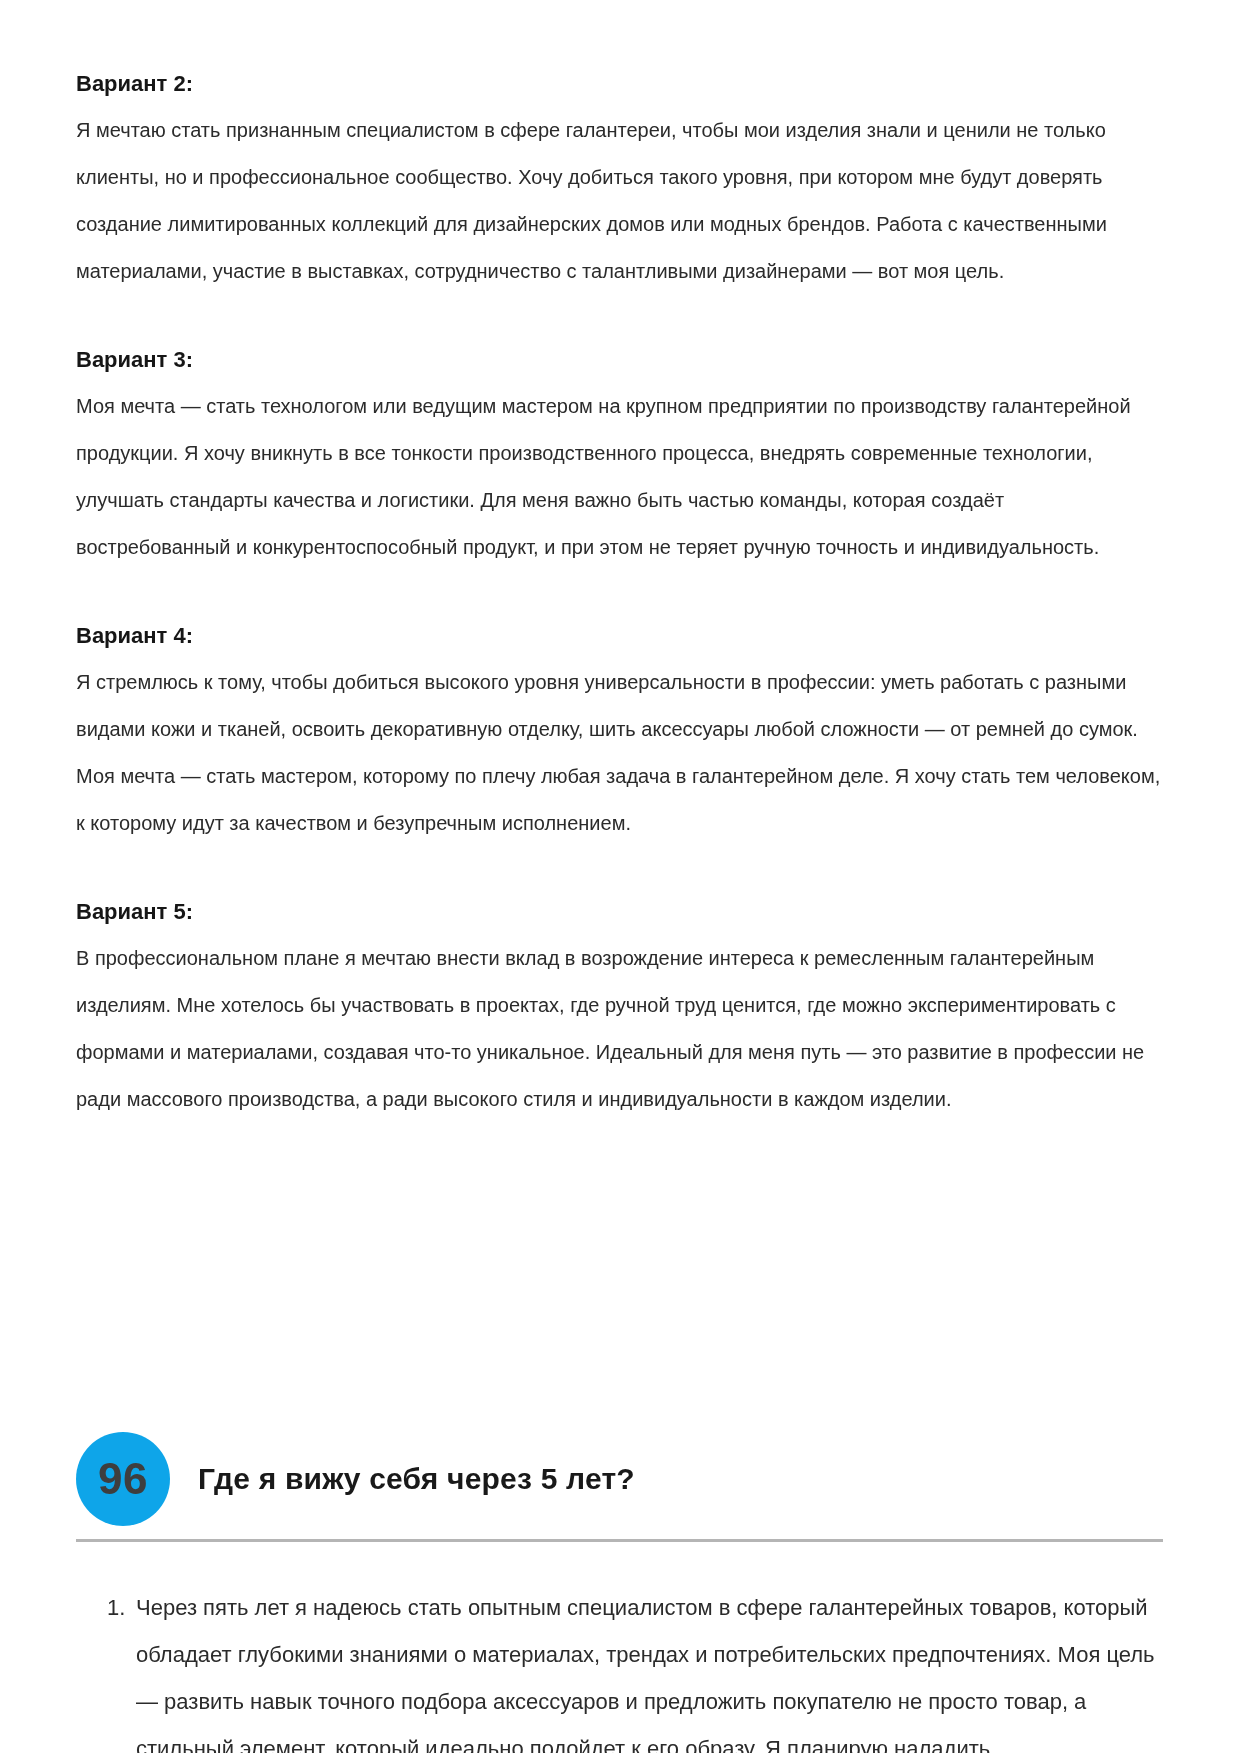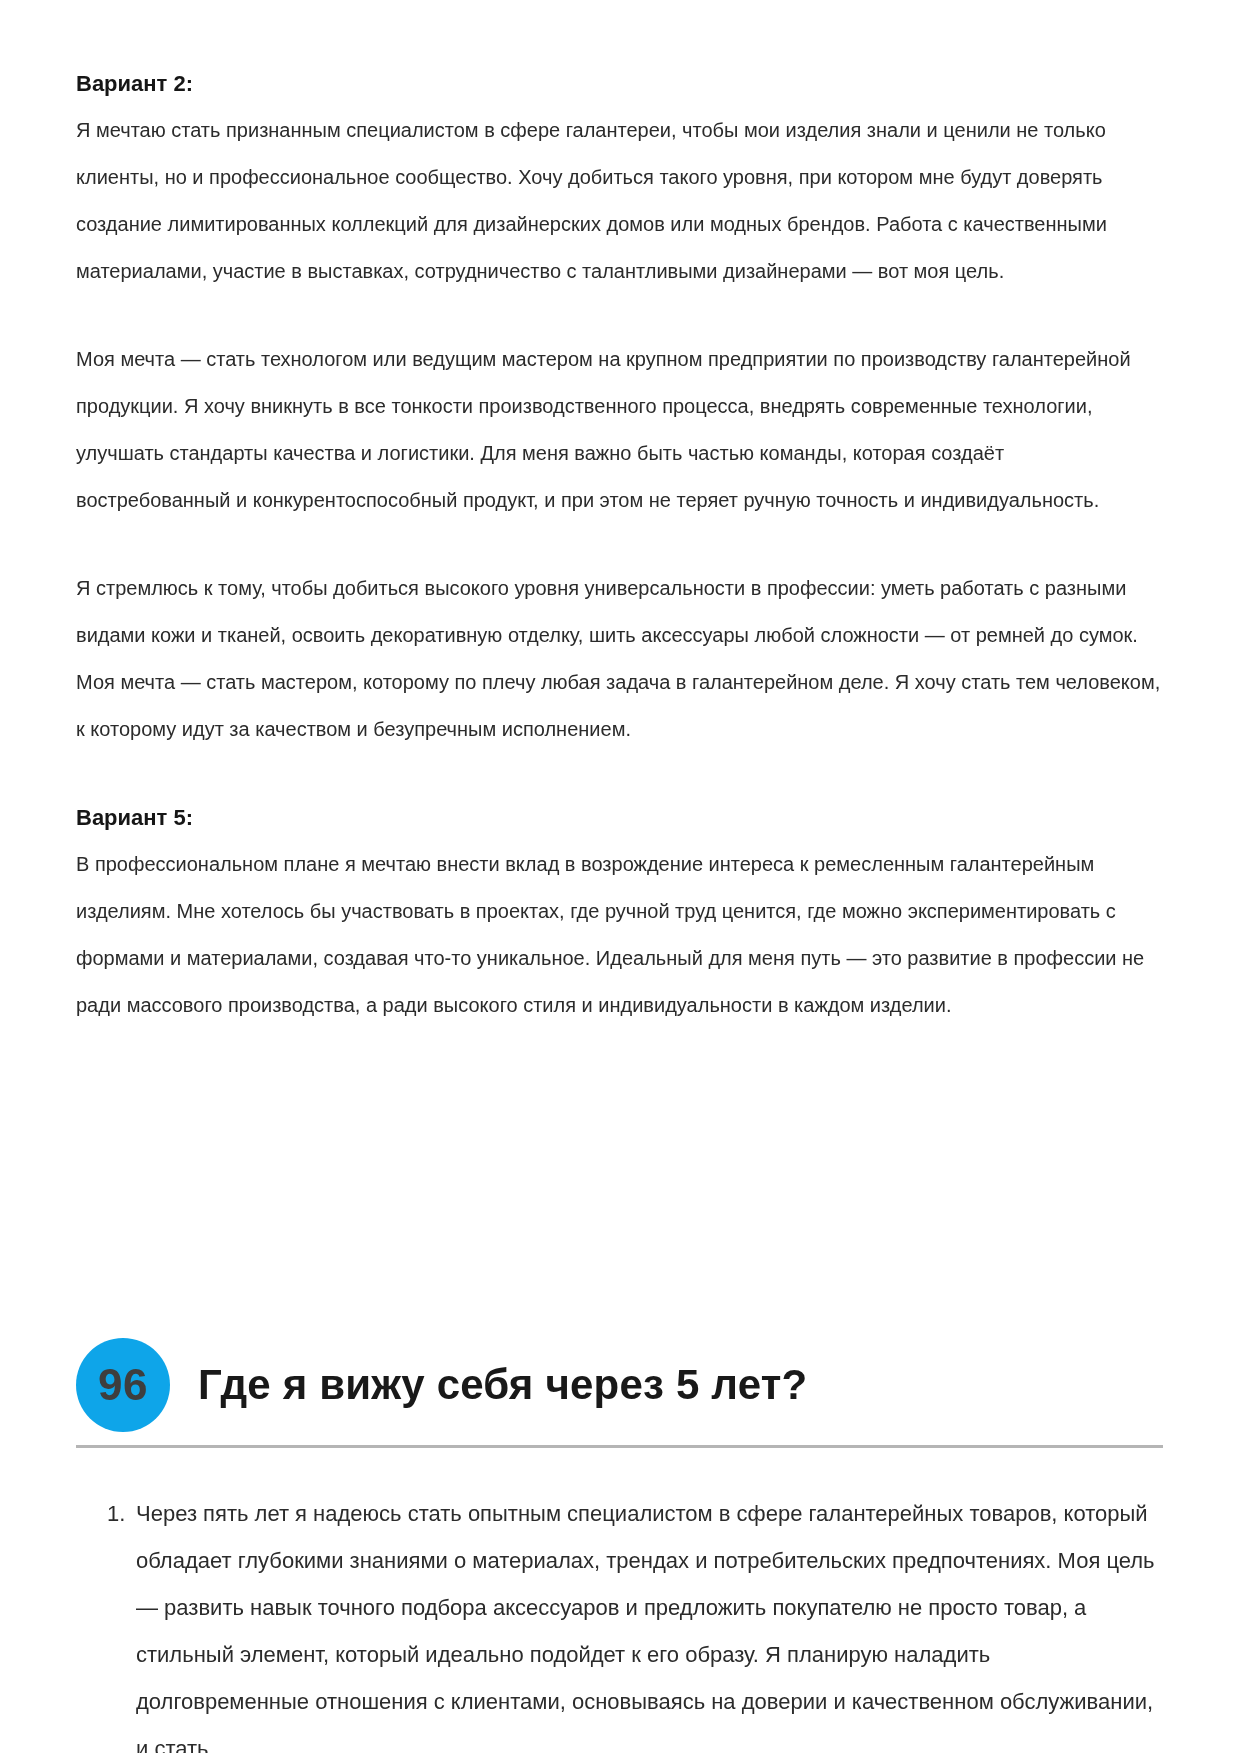--- a/index.html
+++ b/index.html
@@ -53,21 +53,21 @@
     flex: 0 0 auto;
   }
   .question-badge span {
     font-size: 44px;
     font-weight: 700;
     color: #3e3e3e;
     letter-spacing: 0.5px;
   }
   .question-title {
     margin: 0;
-    font-size: 42px;
+    font-size: 30px;
     font-weight: 700;
     color: #191919;
     letter-spacing: 0.2px;
   }
 
   .question-divider {
     border: none;
     height: 3px;
     background: #b5b5b5;
     margin: 13px 0 0 0;
@@ -110,24 +110,26 @@
 
 <div class="page">
   <main class="content">
 
     <section class="variant">
       <p class="variant-heading">Вариант 2:</p>
       <p class="variant-body">Я мечтаю стать признанным специалистом в сфере галантереи, чтобы мои изделия знали и ценили не только клиенты, но и профессиональное сообщество. Хочу добиться такого уровня, при котором мне будут доверять создание лимитированных коллекций для дизайнерских домов или модных брендов. Работа с качественными материалами, участие в выставках, сотрудничество с талантливыми дизайнерами — вот моя цель.</p>
     </section>
 
     <section class="variant">
+      <p class="variant-heading">Вариант 3:</p>
       <p class="variant-body">Моя мечта — стать технологом или ведущим мастером на крупном предприятии по производству галантерейной продукции. Я хочу вникнуть в все тонкости производственного процесса, внедрять современные технологии, улучшать стандарты качества и логистики. Для меня важно быть частью команды, которая создаёт востребованный и конкурентоспособный продукт, и при этом не теряет ручную точность и индивидуальность.</p>
     </section>
 
     <section class="variant">
+      <p class="variant-heading">Вариант 4:</p>
       <p class="variant-body">Я стремлюсь к тому, чтобы добиться высокого уровня универсальности в профессии: уметь работать с разными видами кожи и тканей, освоить декоративную отделку, шить аксессуары любой сложности — от ремней до сумок. Моя мечта — стать мастером, которому по плечу любая задача в галантерейном деле. Я хочу стать тем человеком, к которому идут за качеством и безупречным исполнением.</p>
     </section>
 
     <section class="variant">
       <p class="variant-heading">Вариант 5:</p>
       <p class="variant-body">В профессиональном плане я мечтаю внести вклад в возрождение интереса к ремесленным галантерейным изделиям. Мне хотелось бы участвовать в проектах, где ручной труд ценится, где можно экспериментировать с формами и материалами, создавая что-то уникальное. Идеальный для меня путь — это развитие в профессии не ради массового производства, а ради высокого стиля и индивидуальности в каждом изделии.</p>
     </section>
 
     <div class="page-gap"></div>
 

